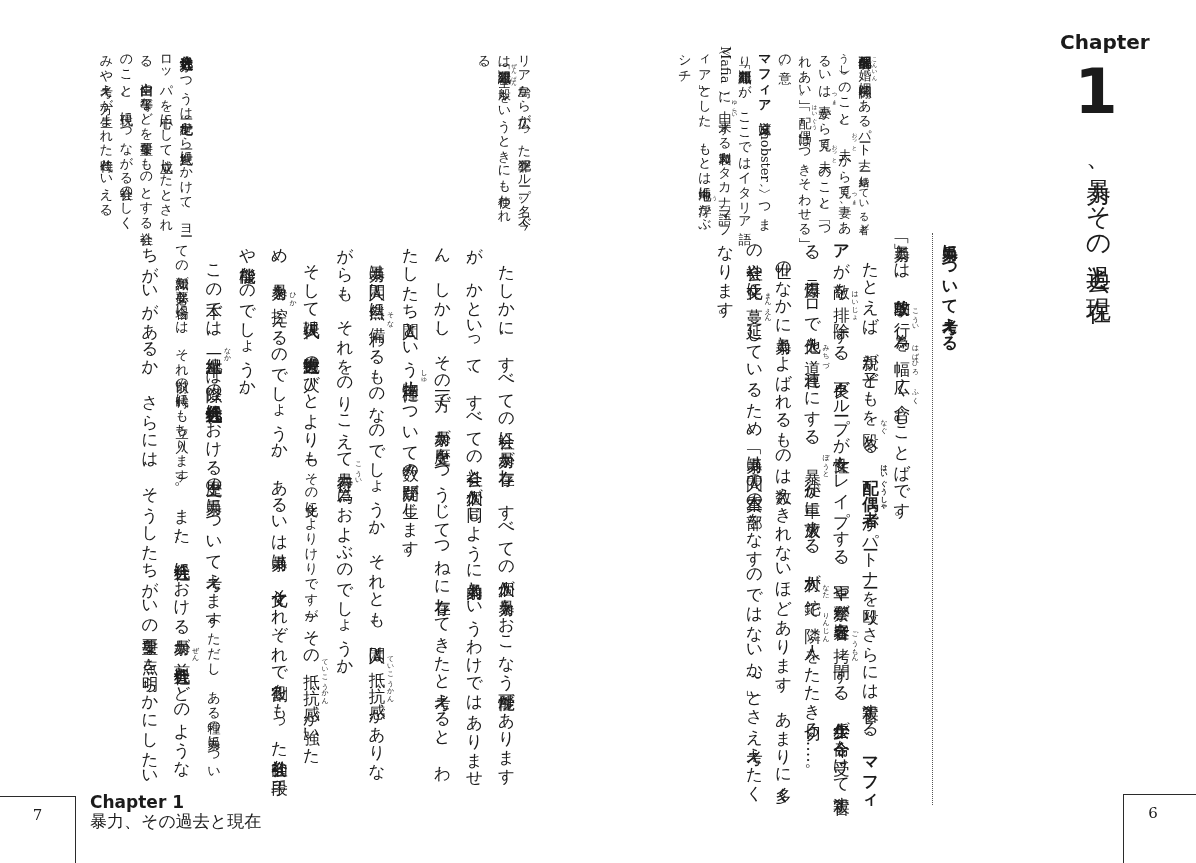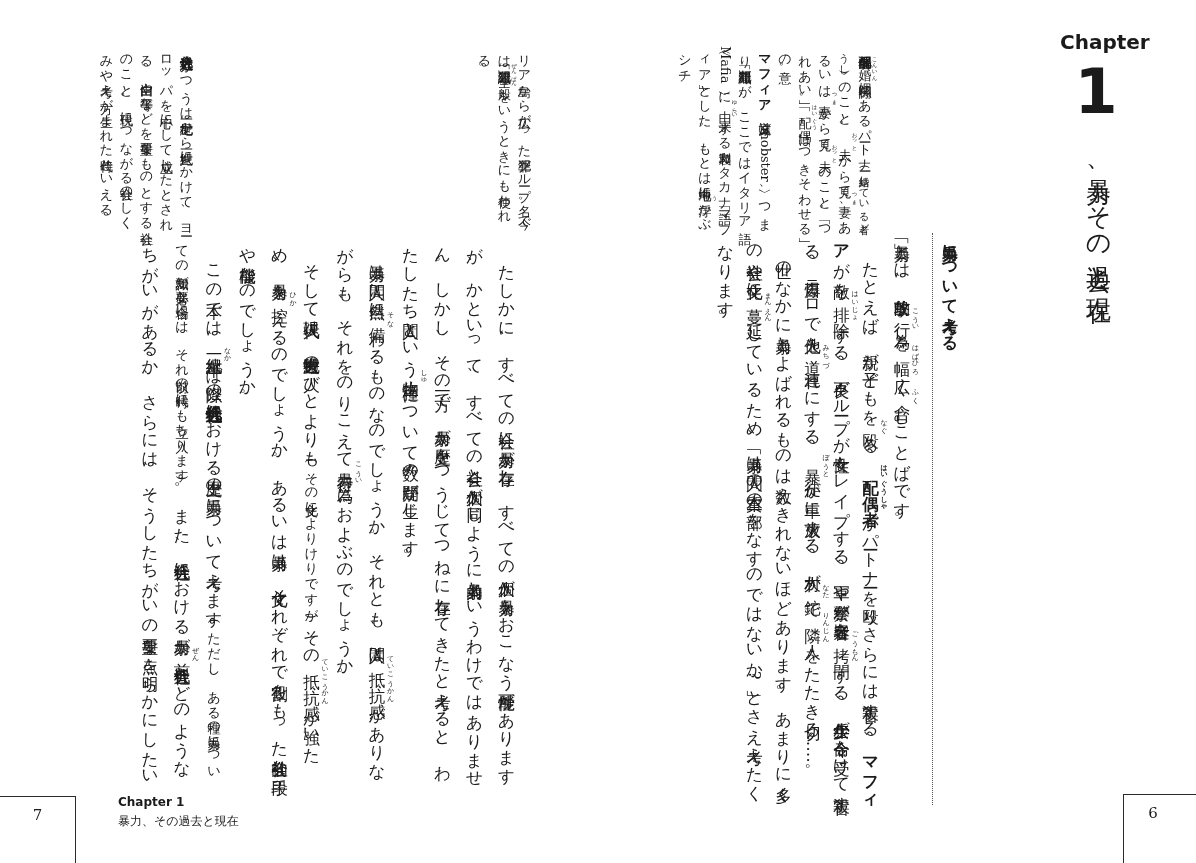--- a/index.html
+++ b/index.html
@@ -42,21 +42,21 @@
   ruby{ruby-position:over;}
   ruby rt{font-size:0.42em;letter-spacing:0;}
 
   
   .folio-box{position:absolute;box-sizing:border-box;text-align:center;font-size:15px;}
   .folio-left{left:0;top:796px;width:76px;height:67px;
     border-top:1px solid #2b2b2b;border-right:1px solid #2b2b2b;padding-top:9px;}
   .folio-right{left:1123px;top:794px;width:73px;height:69px;
     border-top:1px solid #2b2b2b;border-left:1px solid #2b2b2b;padding-top:9px;padding-right:14px;}
   .running-head{position:absolute;left:90px;top:793px;
-    font-family:"DejaVu Sans","Liberation Sans",sans-serif;font-size:12px;line-height:19px;margin-left:28px;}
+    font-family:"DejaVu Sans","Liberation Sans",sans-serif;font-size:17px;line-height:19px;}
   .running-head .rh-chapter{font-weight:bold;}
 </style>
 </head>
 <body>
 
 <div>
 
   <div class="chapter-label">Chapter</div>
   <div class="chapter-number">1</div>
   <div class="chapter-title vtext">暴力、その過去と現在</div>

